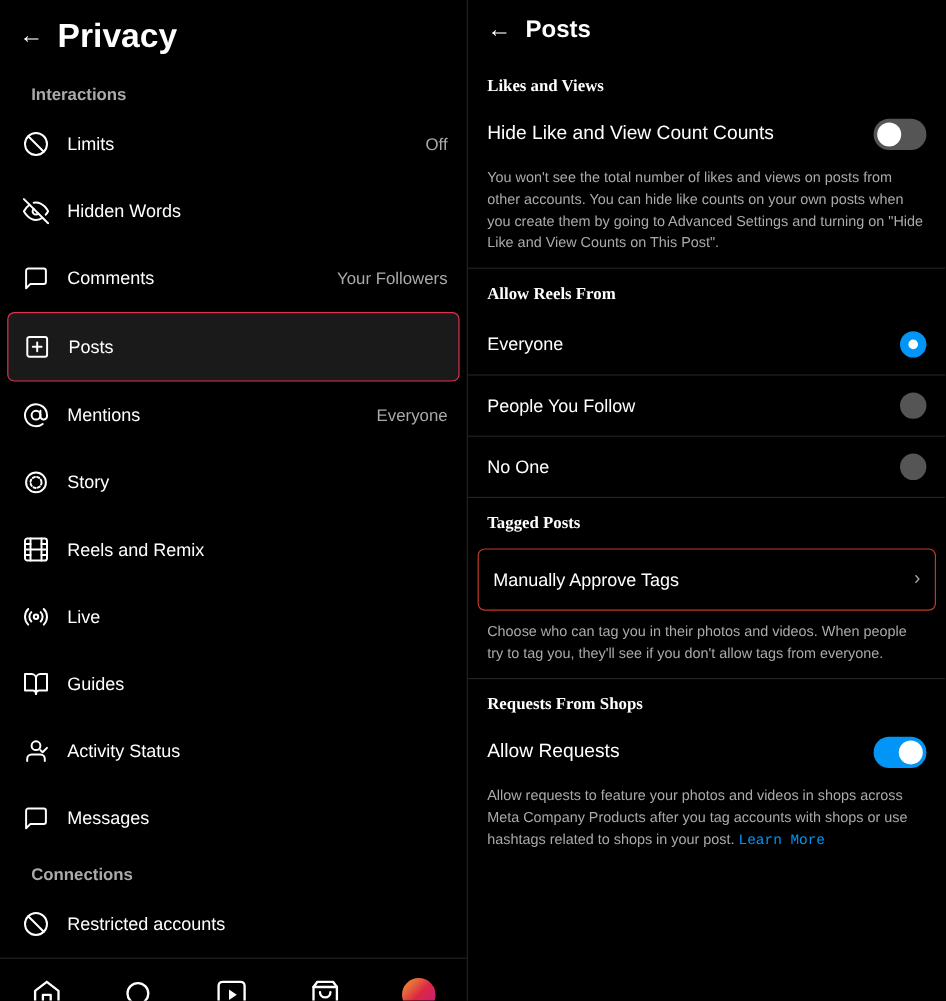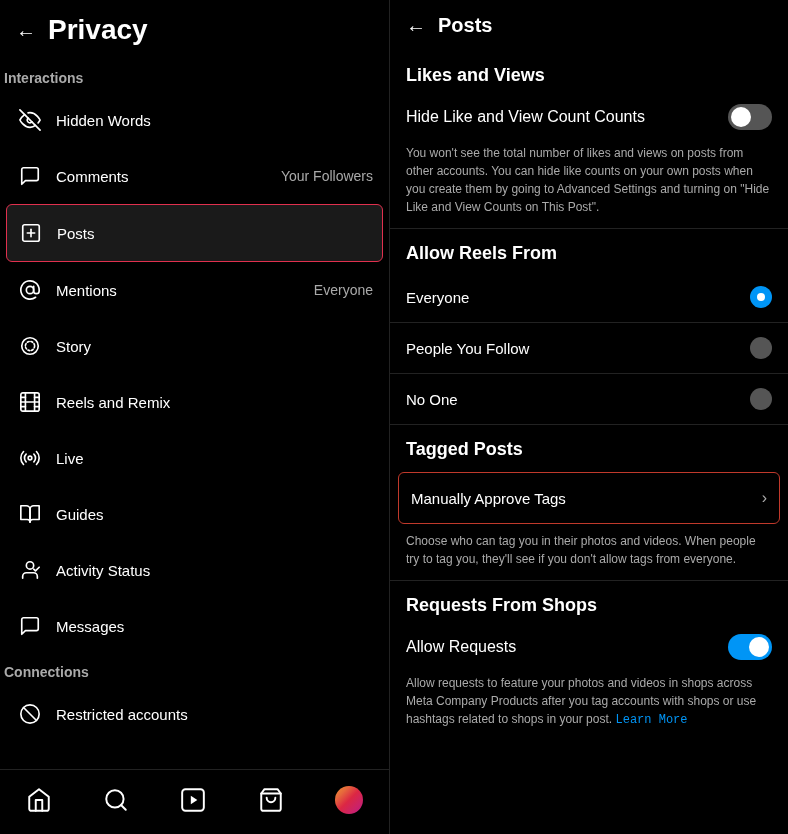--- a/index.html
+++ b/index.html
@@ -38,21 +38,21 @@
     .left-header .title {
       font-size: 28px;
       font-weight: 700;
       color: #fff;
     }
 
     .section-label {
       font-size: 14px;
       font-weight: 600;
       color: #aaa;
-      padding: 10px 16px 6px 4px;
+      padding: 10px 16px 6px 26px;
     }
 
     .menu-item {
       display: flex;
       align-items: center;
       padding: 14px 16px;
       cursor: pointer;
       position: relative;
     }
     .menu-item.active {
@@ -155,24 +155,25 @@
       color: #fff;
       cursor: pointer;
     }
     .right-header .title {
       font-size: 20px;
       font-weight: 700;
       color: #fff;
     }
 
     .right-section-label {
-      font-size: 18px;
+      font-size: 14px;
       font-weight: 700;
       color: #fff;
       padding: 14px 16px 8px;
+      font-family: Liberation Serif, serif;
     }
 
     .toggle-row {
       display: flex;
       align-items: center;
       justify-content: space-between;
       padding: 10px 16px;
     }
     .toggle-row-label {
       font-size: 16px;
@@ -279,20 +280,30 @@
 <body>
 
 <div class="left-panel">
   <div class="left-header">
     <span class="back-arrow">←</span>
     <span class="title">Privacy</span>
   </div>
 
   <div class="section-label">Interactions</div>
 
+  <div class="menu-item">
+    <div class="menu-icon">
+      <svg viewBox="0 0 24 24">
+          <circle cx="12" cy="12" r="10"></circle>
+          <line x1="4.93" y1="4.93" x2="19.07" y2="19.07"></line>
+        </svg>
+    </div>
+    <span class="menu-label">Limits</span>
+    <span class="menu-value">Off</span>
+  </div>
 
   <div class="menu-item">
     <div class="menu-icon">
       <svg viewBox="0 0 24 24">
           <path d="M17.94 17.94A10.07 10.07 0 0 1 12 20c-7 0-11-8-11-8a18.45 18.45 0 0 1 5.06-5.94M9.9 4.24A9.12 9.12 0 0 1 12 4c7 0 11 8 11 8a18.5 18.5 0 0 1-2.16 3.19m-6.72-1.07a3 3 0 1 1-4.24-4.24"></path>
           <line x1="1" y1="1" x2="23" y2="23"></line>
         </svg>
     </div>
     <span class="menu-label">Hidden Words</span>
   </div>

